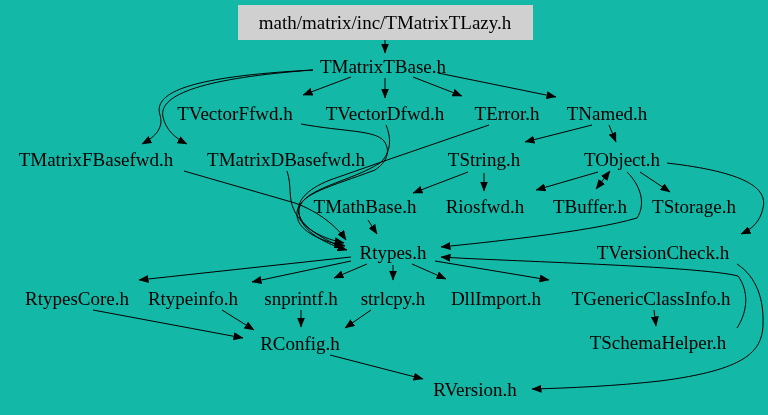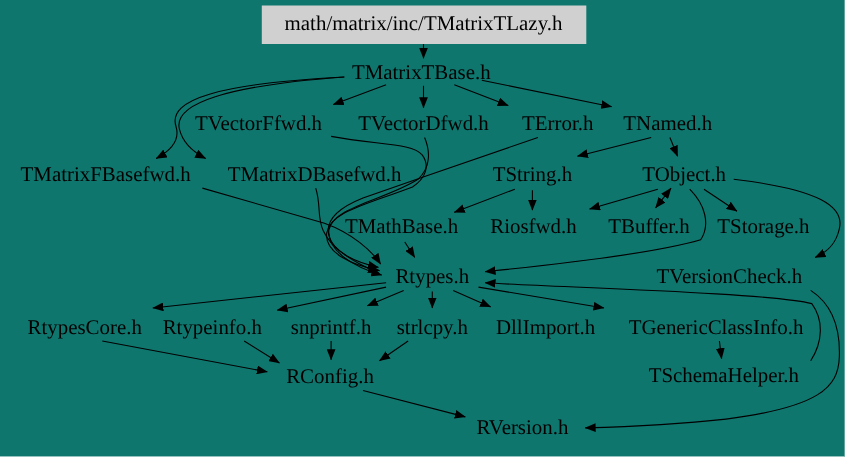--- a/index.html
+++ b/index.html
@@ -1,16 +1,16 @@
 <!DOCTYPE html>
 <html><head>
 <meta charset="utf-8">
 <style>
   html,body{margin:0;padding:0;background:#ffffff;}
-  .stage{position:relative;width:768px;height:415px;background:#0f766e;overflow:hidden;}
+  .stage{position:relative;width:768px;height:415px;background:#14b8a6;overflow:hidden;}
   svg{display:block;}
   text{font-family:"Liberation Serif","DejaVu Serif",serif;fill:#000;}
   .edge{fill:none;stroke:#000;stroke-width:1;}
   .nodelabel{cursor:pointer;}
 </style>
 </head>
 <body>
 
 <div class="stage">
   <svg id="graph-svg" width="768" height="415" viewBox="0 0 768 415" xmlns="http://www.w3.org/2000/svg">

